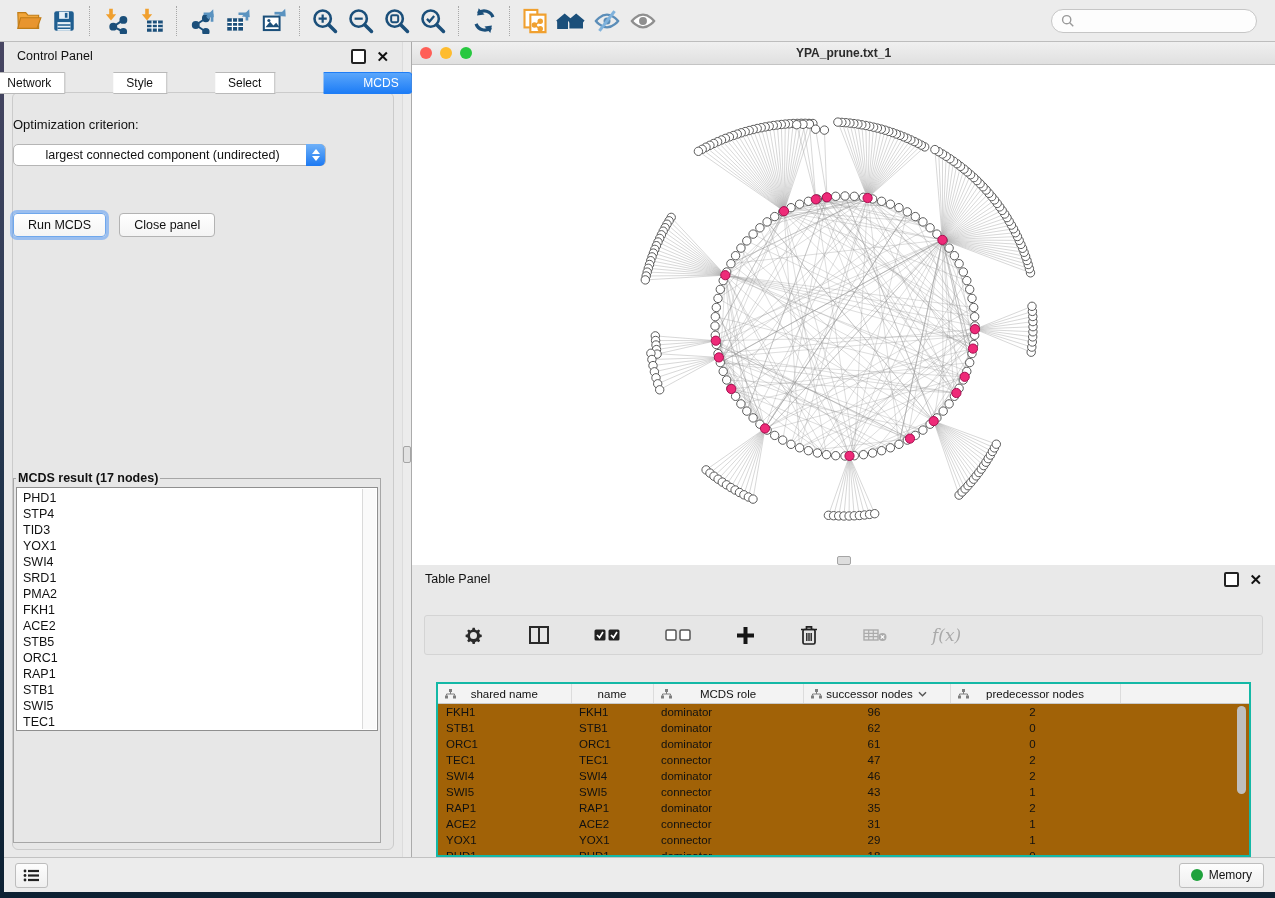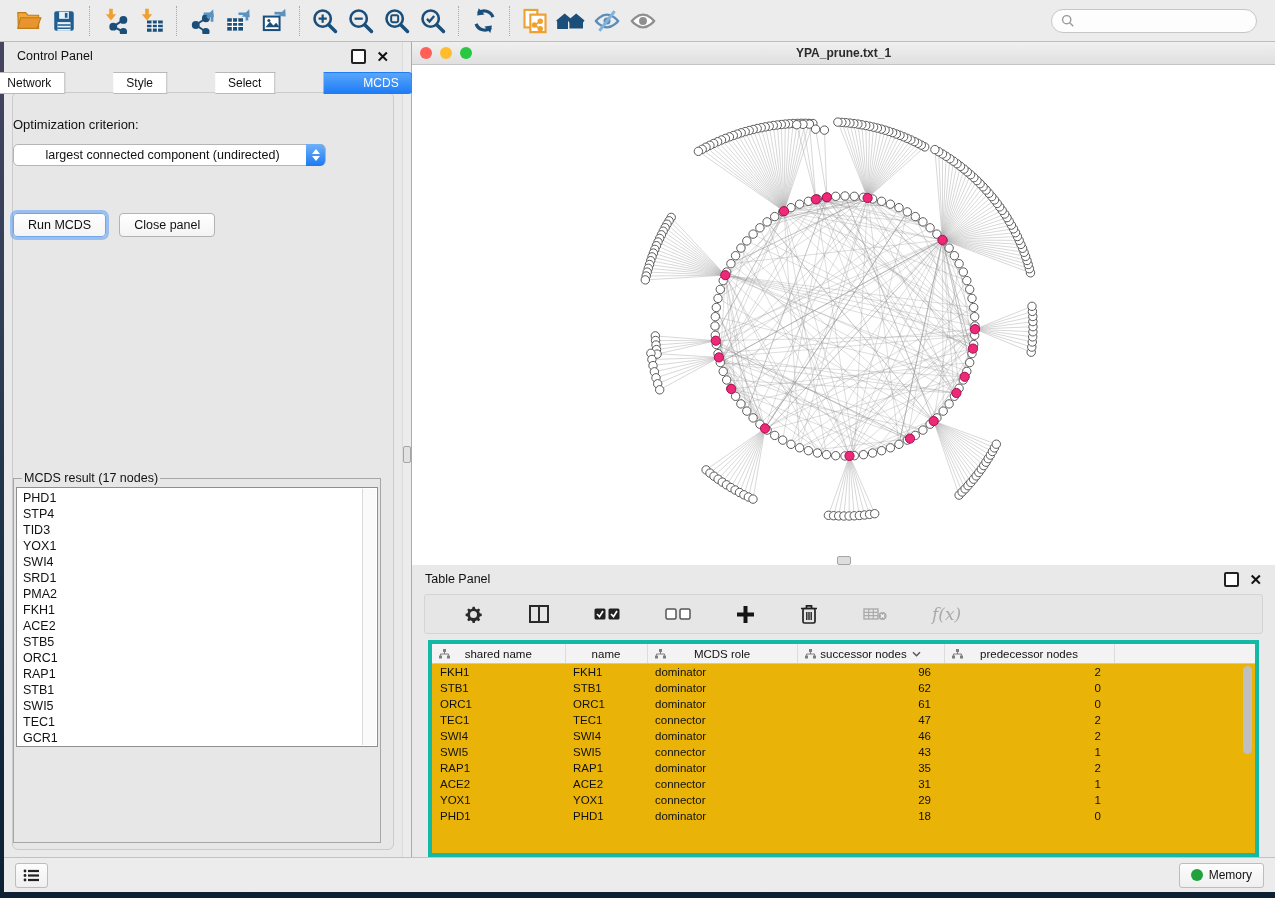--- a/index.html
+++ b/index.html
@@ -37,54 +37,54 @@
   .mac-select .stepper{position:absolute;right:0;top:-1px;bottom:-1px;width:19px;border-radius:0 5px 5px 0;
     background:linear-gradient(#6FB1F8,#1C79F2);display:flex;flex-direction:column;align-items:center;justify-content:center;gap:2px;}
   .stepper .tri-up{width:0;height:0;border-left:4px solid transparent;border-right:4px solid transparent;border-bottom:5px solid #fff;}
   .stepper .tri-dn{width:0;height:0;border-left:4px solid transparent;border-right:4px solid transparent;border-top:5px solid #fff;}
   .btn-row{display:flex;gap:13px;margin-top:15px;}
   .mac-btn{height:22px;padding:0 14px;background:linear-gradient(#FFFFFF,#F4F4F4);border:1px solid #B3B3B3;
     border-radius:4px;font-size:12.5px;display:flex;align-items:center;color:#111;margin-top:32px;}
   .mac-btn.focused{border-color:#6FA7EC;box-shadow:0 0 0 3px rgba(91,156,245,.55);}
   .result-box{margin:auto 0 6px 0;width:368px;height:372px;border:1px solid #A6A6A6;padding:2px;box-sizing:border-box;
     font-size:12px;color:#111;}
-  .result-box legend{font-size:12.5px;padding:0 2px;margin-left:6px;}
+  .result-box legend{font-size:12.5px;padding:0 2px;margin-left:0;font-weight:bold;}
   .result-list{position:relative;background:#fff;border:1px solid #8F8F8F;height:100%;box-sizing:border-box;
     overflow:hidden;font-size:12.5px;line-height:16px;}
   .result-list ul{margin:0;padding:2px 0 0 6px;list-style:none;}
   .list-scroll{position:absolute;top:1px;right:1px;bottom:1px;width:13px;background:#FAFAFA;border-left:1px solid #DADADA;}
   
   .vsplitter{width:8px;background:#ECECEC;border-left:1px solid #DCDCDC;border-right:1px solid #ABABAB;position:relative;flex:none;}
   .vhandle{position:absolute;top:404px;left:0;width:6px;height:15px;background:#E2E2E2;border:1px solid #A5A5A5;border-radius:2px;}
   
   .right-area{flex:1;display:flex;flex-direction:column;min-width:0;}
   .net-window{height:523px;display:flex;flex-direction:column;flex:none;}
   .net-titlebar{height:22px;background:linear-gradient(#F0F0F0,#E0E0E0);border-bottom:1px solid #C4C4C4;
     display:flex;align-items:center;position:relative;padding:0 8px;flex:none;}
   .traffic{display:flex;gap:8px;z-index:2;}
   .light{width:12px;height:12px;border-radius:50%;}
   .net-title{position:absolute;left:0;right:0;text-align:center;font-size:12px;font-weight:bold;color:#2b2b2b;}
   .net-canvas{flex:1;background:#fff;position:relative;overflow:hidden;}
   .net-canvas svg{position:absolute;left:0;top:0;}
   .hsplit-handle{position:absolute;bottom:0;left:50%;margin-left:-7px;width:14px;height:9px;background:#DDD;
     border:1px solid #A5A5A5;border-radius:2px;box-sizing:border-box;}
   
-  .table-panel{flex:1;background:#E9E9E9;display:flex;flex-direction:column;min-height:0;}
+  .table-panel{flex:1;background:#E9E9E9;display:flex;flex-direction:column;min-height:0;gap:21px;}
   .tp-toolbar{margin:1px 12px 6px 12px;height:40px;background:#E6E6E6;border:1px solid #D4D4D4;border-radius:3px;
     display:flex;align-items:center;padding:0 14px;gap:21px;flex:none;box-sizing:border-box;}
   .tpi{display:flex;align-items:center;justify-content:center;height:26px;margin-left:24px;}
   .fx{font-family:"DejaVu Serif",serif;font-style:italic;font-size:17px;color:#A9A9A9;}
-  .tp-tablewrap{margin:0 16px;background:#eab308;border:4px solid #14b8a6;flex:1;position:relative;overflow:hidden;}
+  .tp-tablewrap{margin:0 24px;background:#a16207;border:2px solid #14b8a6;flex:1;position:relative;overflow:hidden;}
   table.node-table{border-collapse:collapse;width:100%;font-size:11.5px;table-layout:fixed;}
   .node-table th{height:19px;background:#F3F3F3;border-bottom:1px solid #C9C9C9;border-right:1px solid #DCDCDC;
     font-weight:normal;position:relative;font-size:11.5px;color:#111;padding:0;}
   .node-table th .hlabel{display:inline-flex;align-items:center;gap:5px;}
   .hdr-ico{position:absolute;left:7px;top:5px;}
   .node-table td{height:16px;padding:0 8px;white-space:nowrap;overflow:hidden;color:#111;}
-  .node-table td.num{text-align:right;padding-right:13px;}
+  .node-table td.num{text-align:center;padding-right:13px;}
   .tp-scroll{position:absolute;right:2px;top:22px;bottom:2px;width:11px;}
   .tp-thumb{width:9px;height:88px;background:#BFBFBF;border-radius:5px;margin:0 auto;}
   .tp-tabs{height:30px;display:flex;align-items:center;justify-content:center;flex:none;}
   
   .statusbar{position:absolute;left:4px;top:857px;width:1271px;height:35px;background:#ECECEC;border-top:1px solid #C2C2C2;
     display:flex;align-items:center;padding:0 11px;box-sizing:border-box;}
   .sq-btn{height:23px;border:1px solid #BDBDBD;border-radius:3px;background:linear-gradient(#FDFDFD,#EFEFEF);
     display:flex;align-items:center;justify-content:center;gap:6px;padding:0 7px;font-size:12px;color:#111;}
   .memory-btn{margin-left:auto;padding:0 11px;}
   .mem-dot{width:12px;height:12px;border-radius:50%;background:#1FA23C;}
@@ -287,21 +287,20 @@
                 <li>SRD1</li>
                 <li>PMA2</li>
                 <li>FKH1</li>
                 <li>ACE2</li>
                 <li>STB5</li>
                 <li>ORC1</li>
                 <li>RAP1</li>
                 <li>STB1</li>
                 <li>SWI5</li>
                 <li>TEC1</li>
-                <li>GCR1</li>
               </ul>
             <div class="list-scroll"></div>
           </div>
         </fieldset>
       </div>
     </div>
 
     <div class="vsplitter">
       <div class="vhandle"></div>
     </div>

